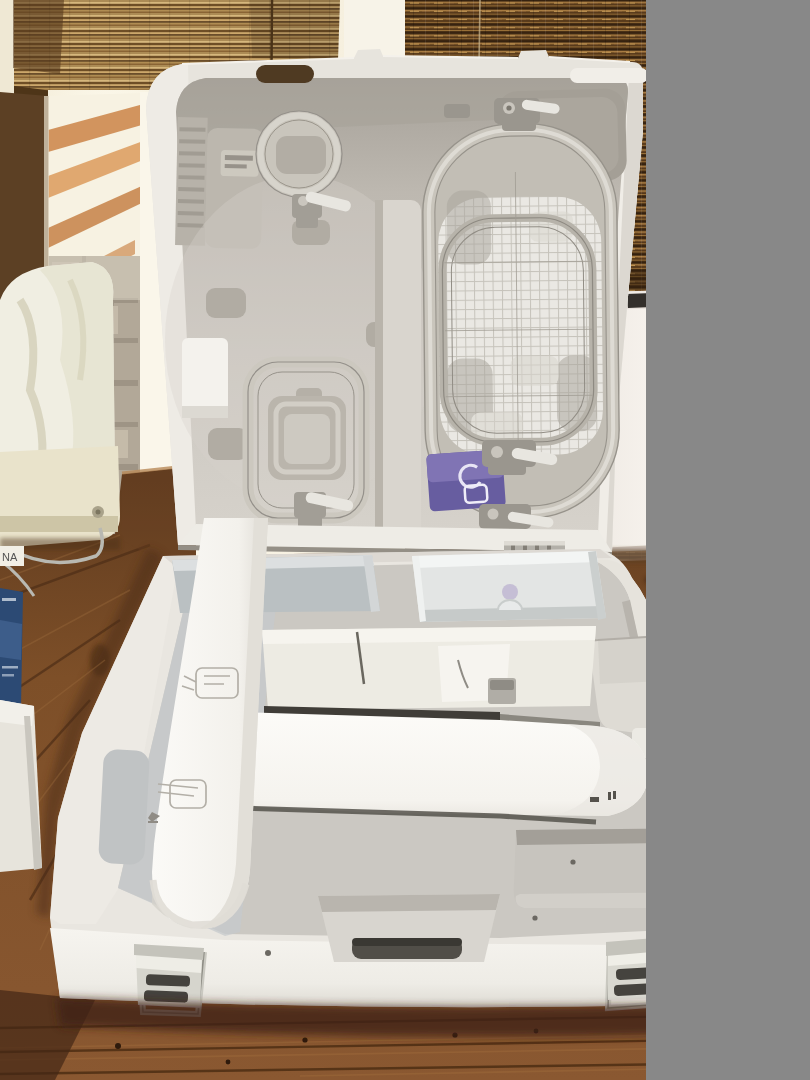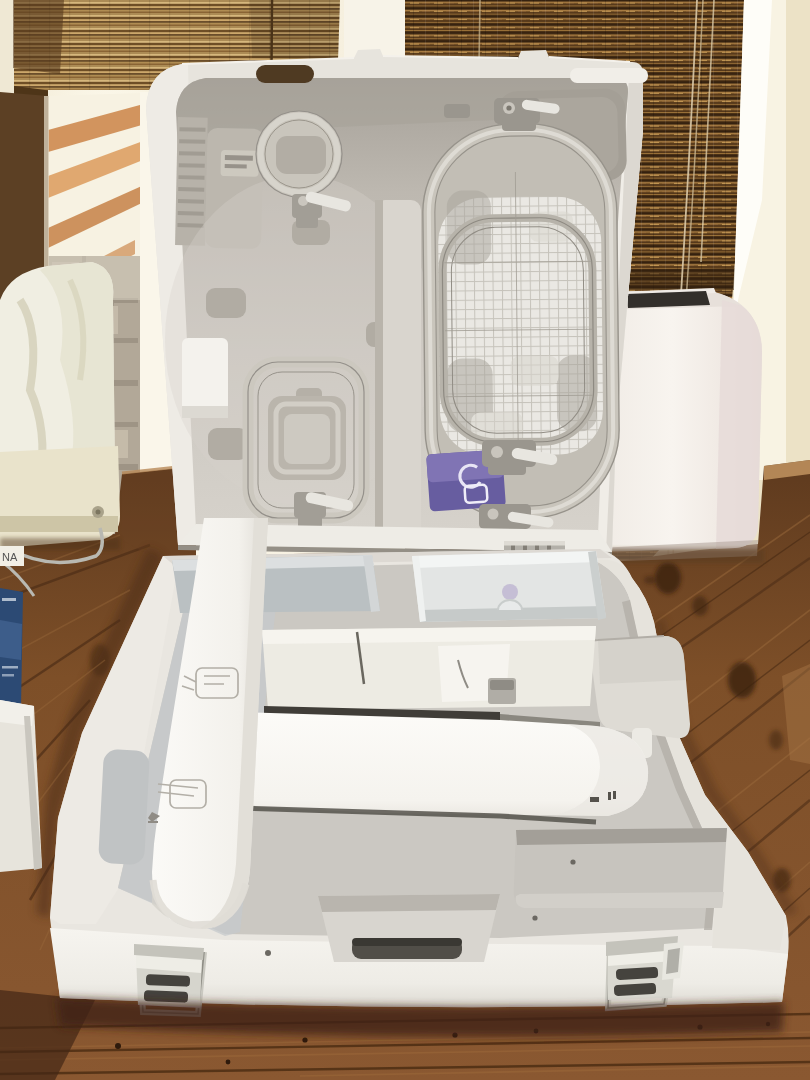--- a/index.html
+++ b/index.html
@@ -1,16 +1,16 @@
 <!DOCTYPE html>
 <html><head>
 <meta charset="utf-8">
 <style>
 html,body{margin:0;padding:0;background:#888;}
-#stage{width:810px;height:1080px;position:relative;overflow:hidden;font-family:"Liberation Sans",sans-serif;}
+#stage{width:646px;height:1080px;position:relative;overflow:hidden;font-family:"Liberation Sans",sans-serif;}
 </style>
 </head>
 <body>
 <div id="stage">
 <svg width="810" height="1080" viewBox="0 0 810 1080">
 <defs>
 <linearGradient id="wallband" x1="0" y1="0" x2="1" y2="0">
 <stop offset="0" stop-color="#fdfcf5"></stop>
           <stop offset="0.55" stop-color="#f4ecd8"></stop>
           <stop offset="1" stop-color="#ebe1c4"></stop>

